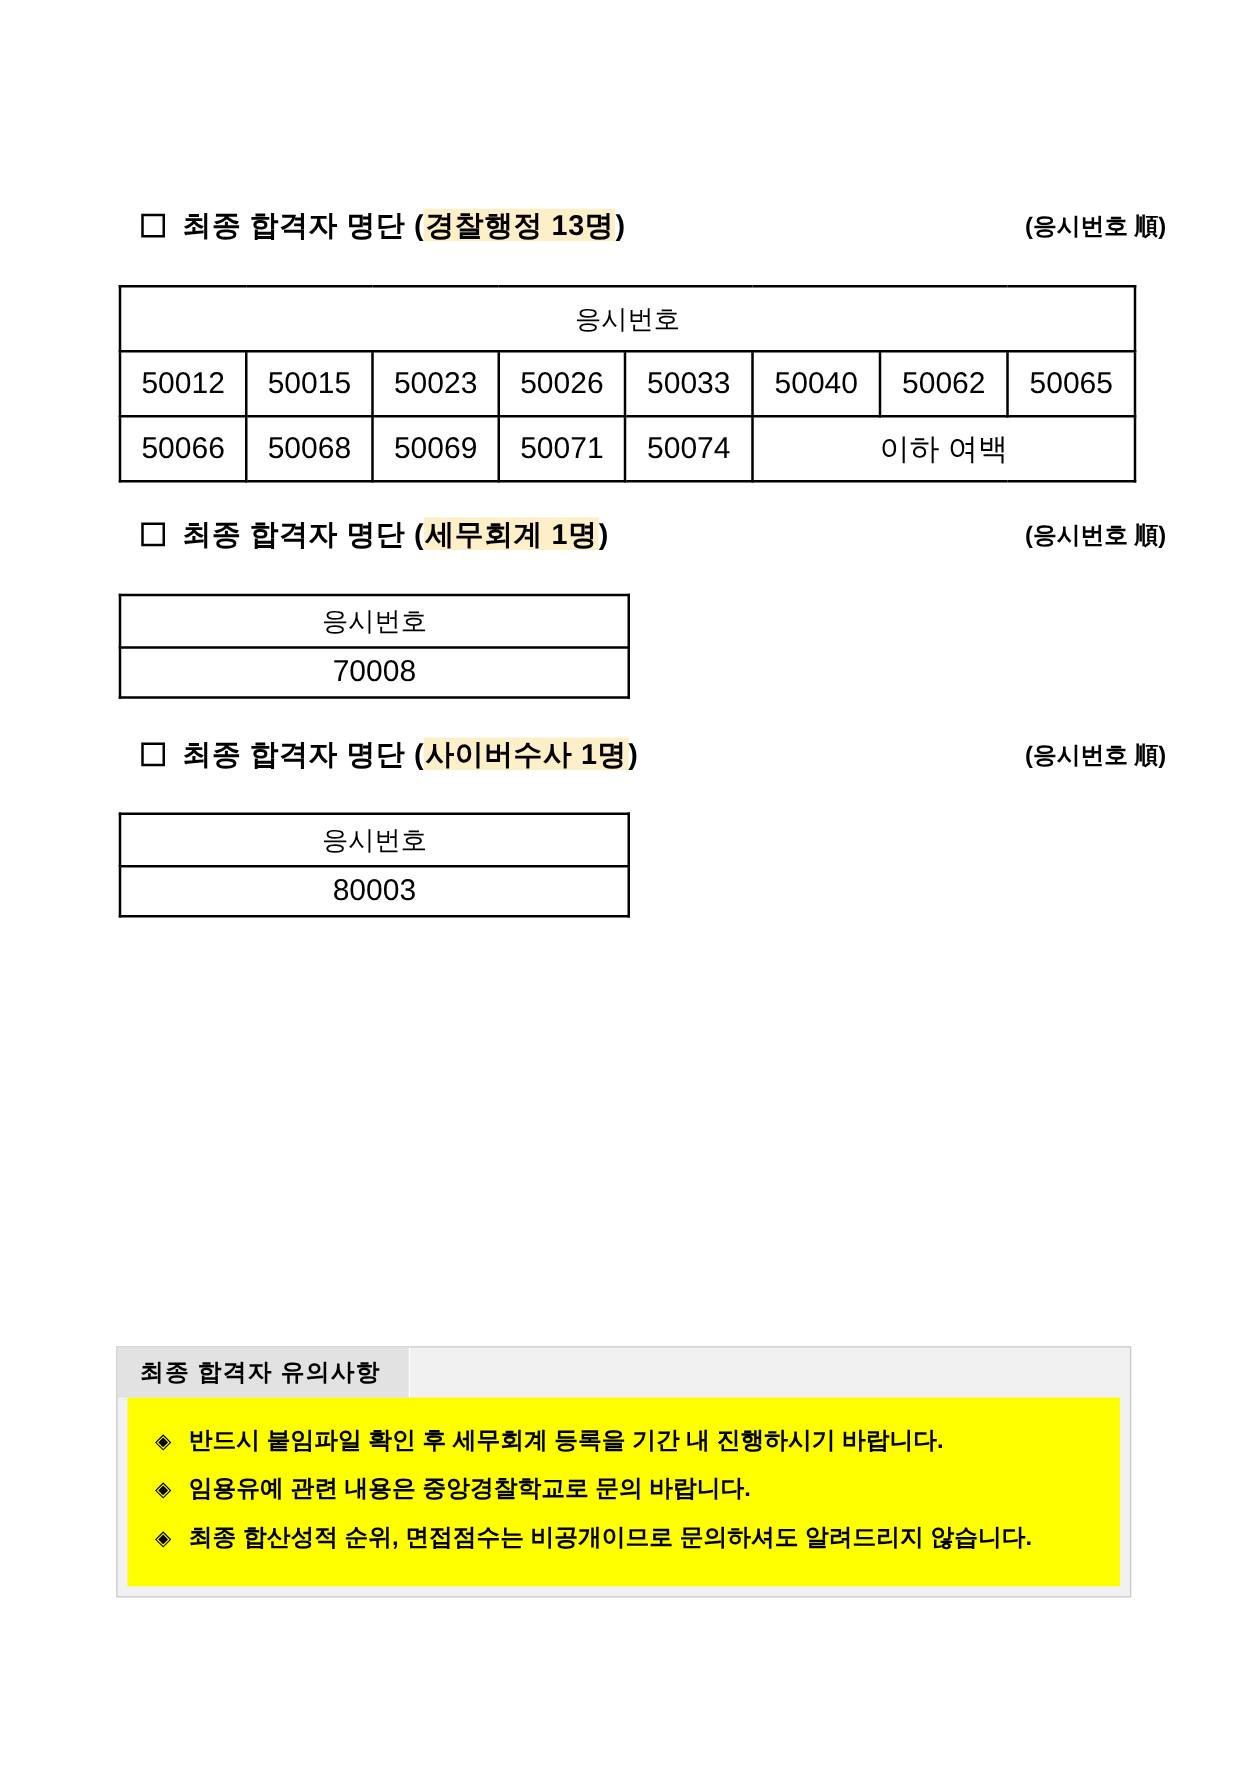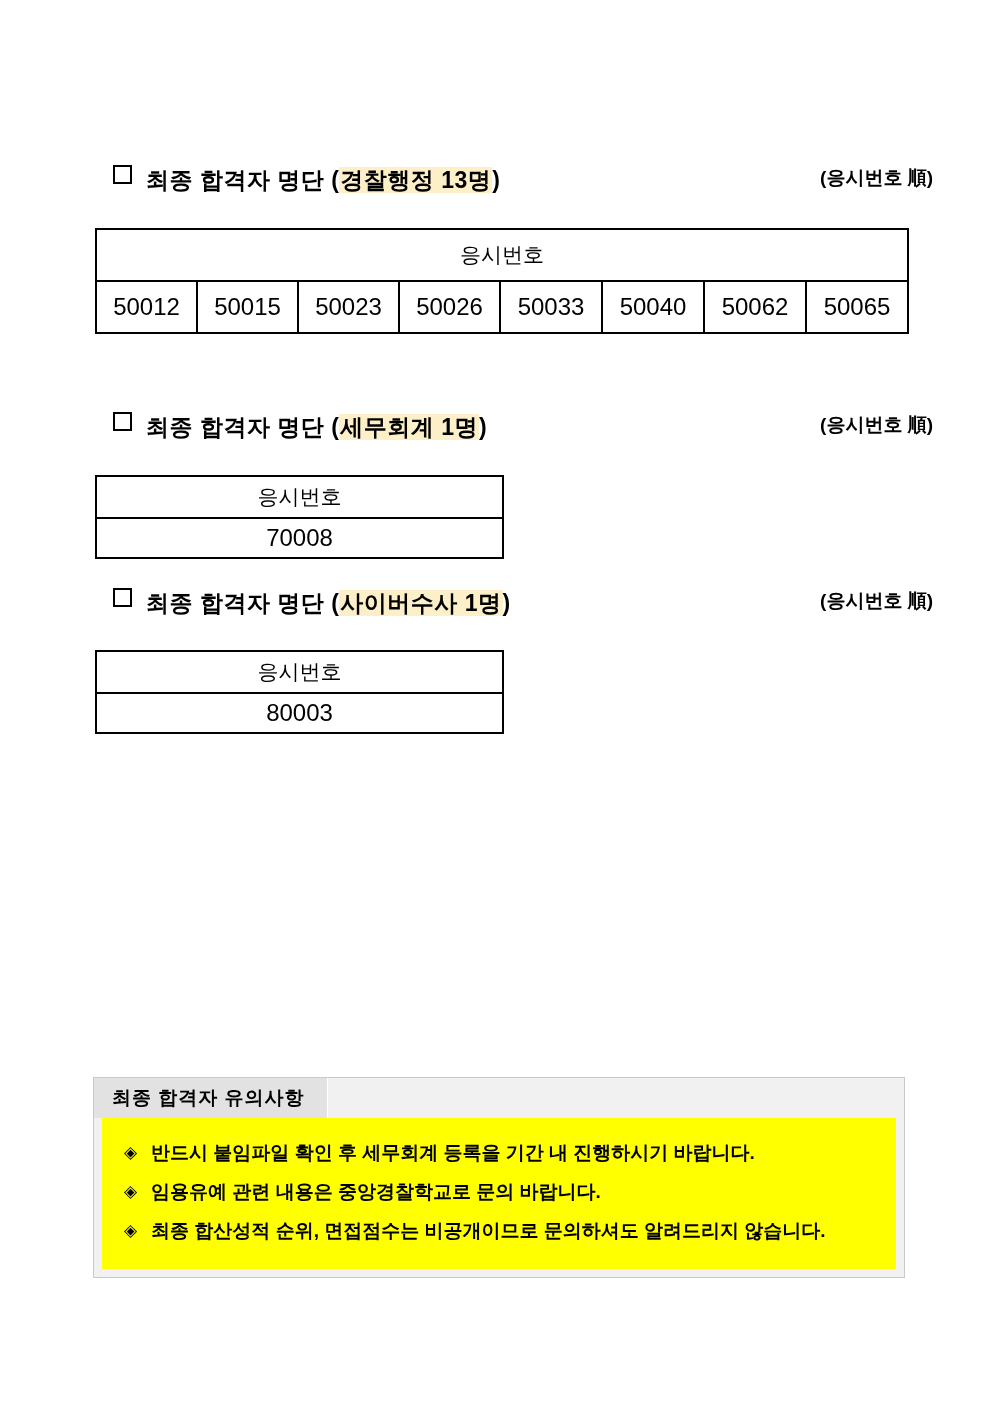--- a/index.html
+++ b/index.html
@@ -21,20 +21,21 @@
     width: 1000px;
     height: 1413px;
   }
 
   
   .section-head {
     position: absolute;
     left: 92px;
     width: 820px;
     display: flex;
+    align-items: center;
     padding-left: 21px;
   }
   .checkbox-glyph {
     display: inline-block;
     width: 19px;
     height: 19px;
     border: 2px solid #000;
     box-sizing: border-box;
     margin-right: 14px;
     flex: none;
@@ -176,20 +177,28 @@
     </tr>
     <tr>
       <td>50012</td>
       <td>50015</td>
       <td>50023</td>
       <td>50026</td>
       <td>50033</td>
       <td>50040</td>
       <td>50062</td>
       <td>50065</td>
+    </tr>
+    <tr>
+      <td>50066</td>
+      <td>50068</td>
+      <td>50069</td>
+      <td>50071</td>
+      <td>50074</td>
+      <td colspan="3">이하 여백</td>
     </tr>
   </tbody>
     </table>
 
   <div class="section-head" style="top:412px;">
     <span class="checkbox-glyph"></span>
     <span class="head-text"><span>최종 합격자 명단 (</span><span class="hl">세무회계 1명</span><span>)</span></span>
     <span class="head-note">(응시번호 順)</span>
   </div>
 

